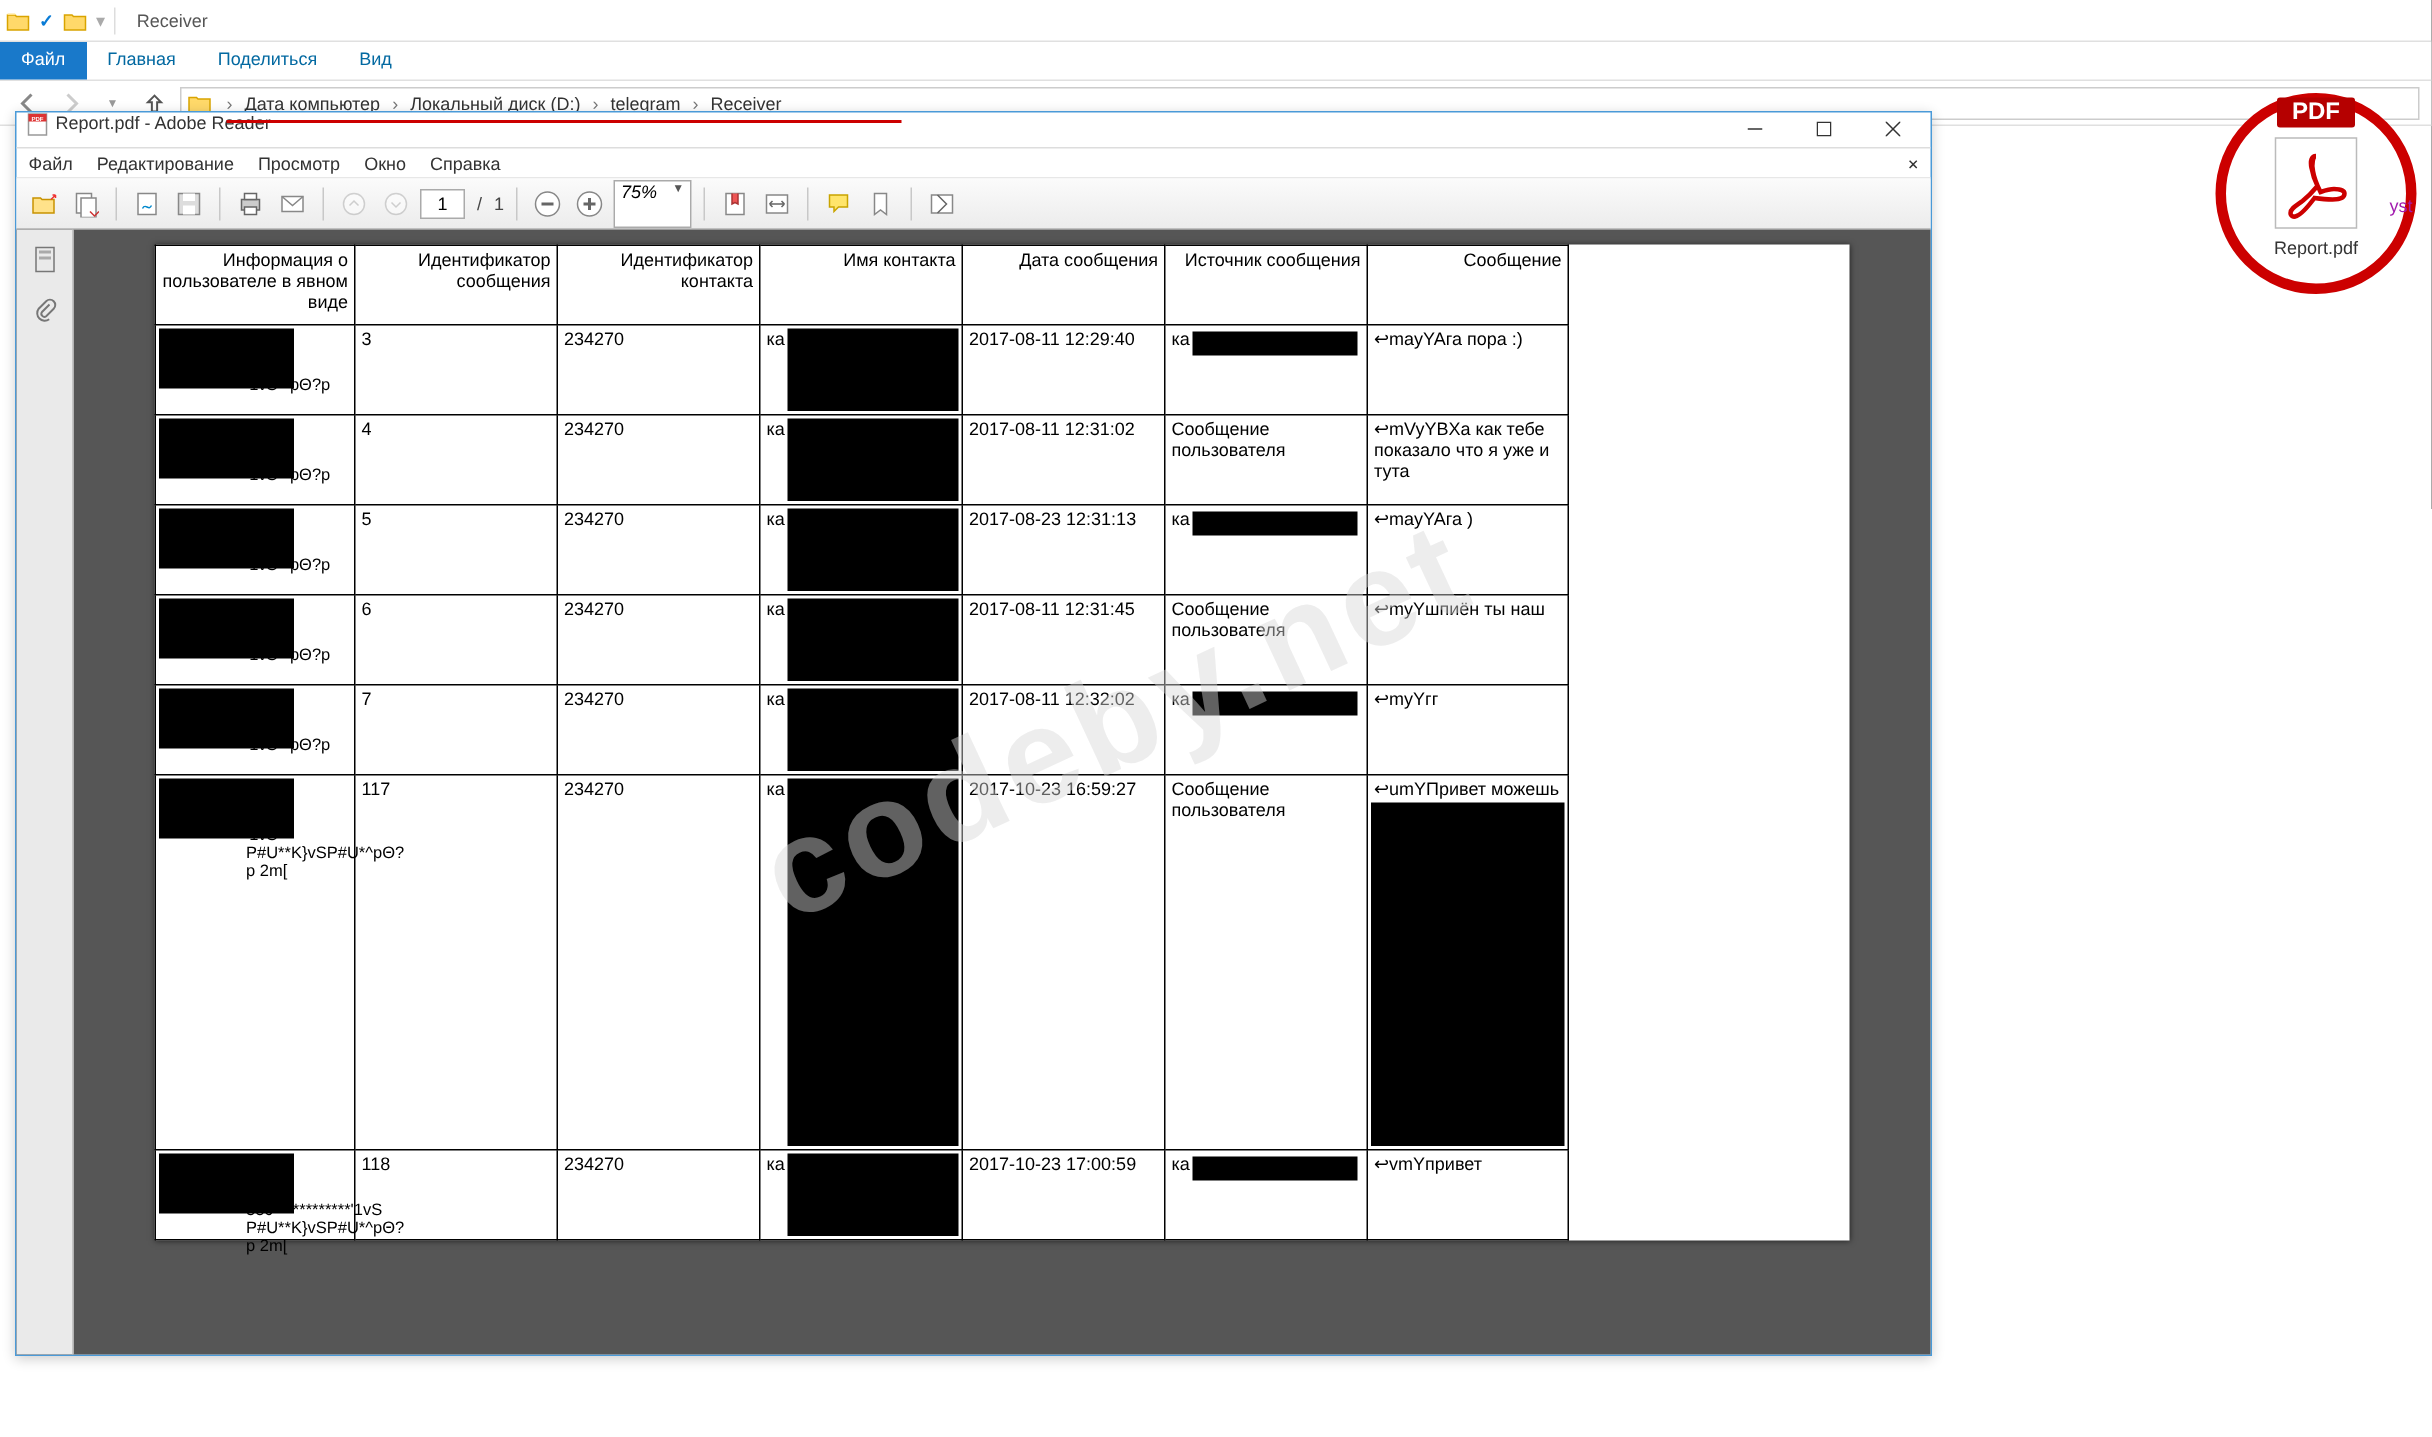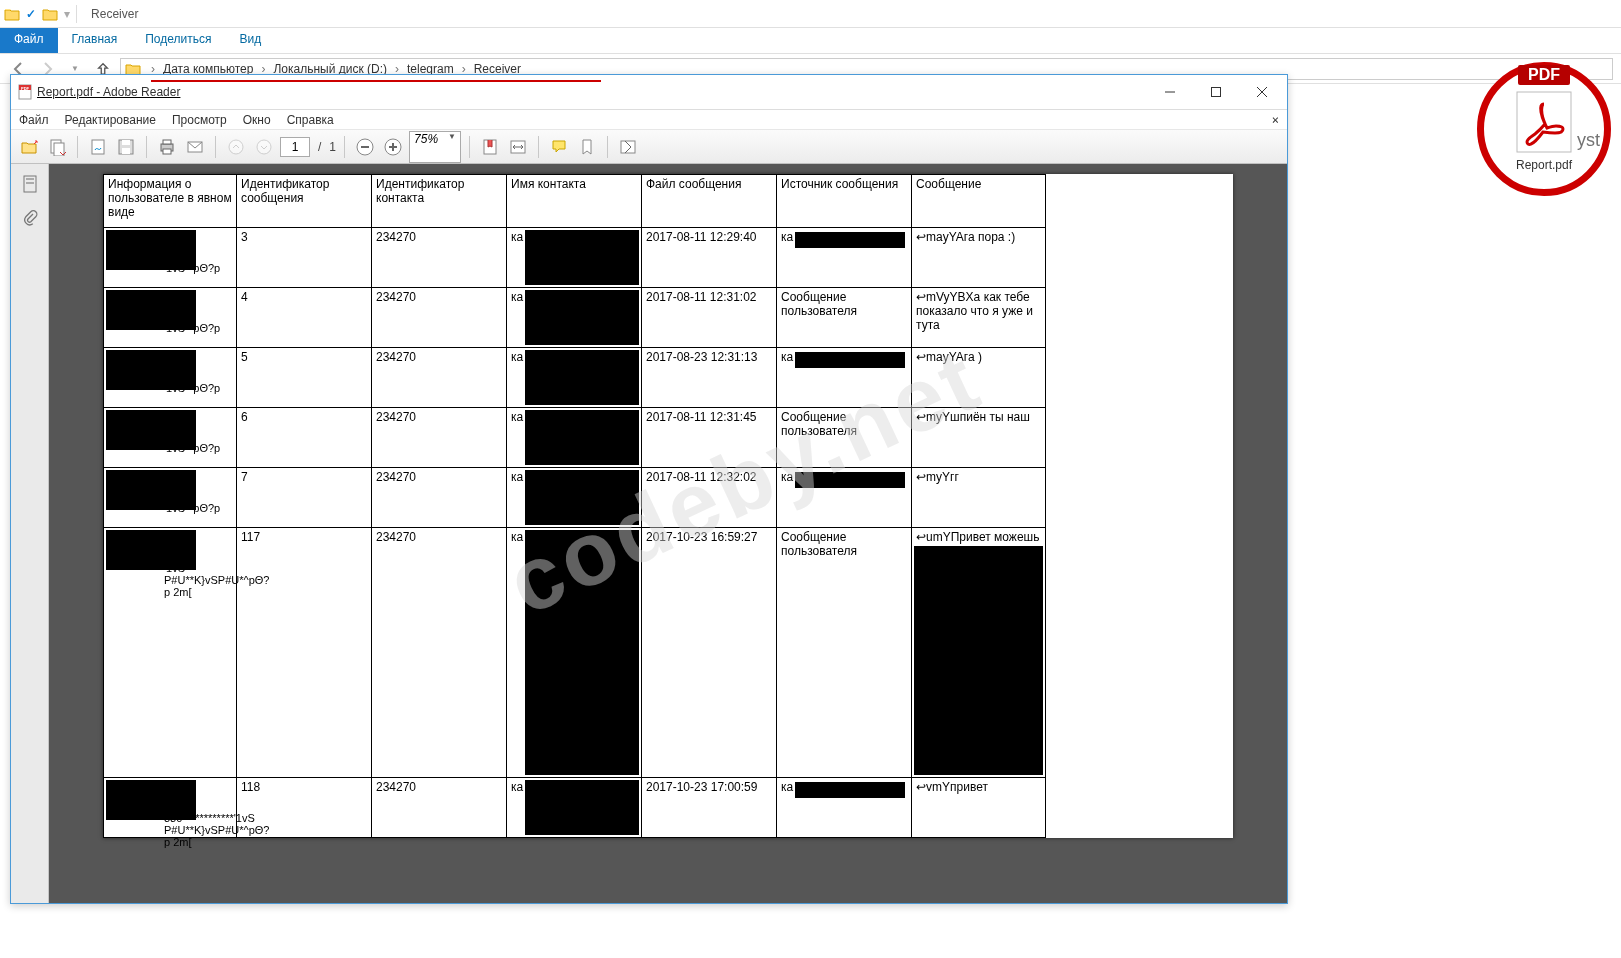--- a/index.html
+++ b/index.html
@@ -22,21 +22,21 @@
 .navbtn { width:22px; height:22px; display:flex; align-items:center; justify-content:center; color:#888; }
 .upbtn svg { width:14px; height:14px; }
 .pathbox { flex:1; display:flex; align-items:center; height:22px; border:1px solid #ccc; background:#fff; position:relative; padding-left:4px; }
 .path-ico { width:16px; height:14px; display:flex; align-items:center; justify-content:center; margin-right:4px; }
 .crumb { color:#333; padding:0 2px; }
 .crumb-sep { color:#777; padding:0 6px; }
 .redline { position:absolute; bottom:-3px; left:30px; width:450px; height:2px; background:#c00; z-index:5; }
 
 
 .reader { position:absolute; left:10px; top:74px; width:1278px; height:830px; border:1px solid #4a9ad8; background:#fff; display:flex; flex-direction:column; box-shadow:0 2px 8px rgba(0,0,0,0.2); }
-.reader-title { height:35px; display:flex; align-items:center; border-bottom:1px solid #ddd; padding:0 2px;text-decoration:underline; }
+.reader-title { height:24px; display:flex; border-bottom:1px solid #ddd; padding:0 2px; }
 .reader-title .rt-text { margin-left:4px; color:#333; font-size:12px; }
 .winbtns { margin-left:auto; display:flex; }
 .winbtn { width:46px; height:22px; display:flex; align-items:center; justify-content:center; color:#333; }
 
 .reader-menu { height:20px; display:flex; align-items:center; gap:16px; padding:0 8px; color:#333; font-size:12px; border-bottom:1px solid #e7e7e7; }
 .reader-menu .xclose { margin-left:auto; font-family:monospace; }
 
 .reader-tool { height:34px; background:linear-gradient(#fbfbfb,#ececec); border-bottom:1px solid #c0c0c0; display:flex; align-items:center; padding:0 6px; gap:4px; }
 .tbtn { width:24px; height:24px; border:1px solid transparent; border-radius:2px; display:flex; align-items:center; justify-content:center; }
 .tsep { width:1px; height:22px; background:#c8c8c8; margin:0 4px; }
@@ -46,28 +46,28 @@
 .zoombox .dd { margin-left:auto; font-size:8px; color:#555; }
 .rlinks { margin-left:auto; display:flex; gap:0; }
 .rlink { padding:0 14px; color:#1a6db2; font-size:14px; border-left:1px solid #ccc; height:34px; display:flex; align-items:center; font-weight:500; }
 
 .reader-body { flex:1; display:flex; background:#565656; overflow:hidden; }
 .reader-side { width:38px; background:#eaeaea; border-right:1px solid #c5c5c5; display:flex; flex-direction:column; align-items:center; padding-top:10px; gap:14px; }
 .side-ic { width:20px; height:20px; color:#6d6d6d; display:flex; align-items:center; justify-content:center; }
 
 .page { margin:10px auto 0; width:1130px; background:#fff; box-shadow:0 0 4px rgba(0,0,0,0.6); }
 .datatable { border-collapse:collapse; width:942px; table-layout:fixed; margin-left:0; }
-.datatable th { border:1px solid #000; font-weight:normal; font-size:12px; text-align:left; padding:2px 4px 8px 4px; vertical-align:top; }
+.datatable th { border:1px solid #000; font-weight:normal; font-size:12px; text-align:right; padding:2px 4px 8px 4px; vertical-align:top; }
 .datatable td { border:1px solid #000; font-size:12px; text-align:left; padding:2px 4px; vertical-align:top; position:relative; }
 .redbox { background:#000; position:absolute; }
 
 
 .pdfwrap { position:absolute; right:10px; top:62px; width:134px; height:134px; border:7px solid #c00; border-radius:50%; display:flex; flex-direction:column; align-items:center; justify-content:center; background:#fff; }
 .pdfwrap .pdfname { font-size:12px; color:#333; margin-top:2px; }
-.rightcut { position:absolute; right:16px; top:130px; width:28px; color:#737373; font-size:18px; }
+.rightcut { position:absolute; right:0; top:130px; width:28px; color:#a21caf; font-size:12px; }
 
 
 .wmark { position:absolute; pointer-events:none; font-size:90px; font-weight:bold; color:rgba(216,216,216,0.45); transform:rotate(-25deg); left:490px; top:430px; letter-spacing:4px; z-index:50; }
 
 svg { display:block; }
 </style>
 </head>
 <body>
 
 <div class="exp-title">
@@ -299,21 +299,21 @@
               <col style="width:135px">
               <col style="width:135px">
               <col style="width:134px">
           </colgroup>
           <thead>
               <tr id="headrow">
                 <th>Информация о пользователе в явном виде</th>
                 <th>Идентификатор сообщения</th>
                 <th>Идентификатор контакта</th>
                 <th>Имя контакта</th>
-                <th>Файл сообщения</th>
+                <th>Дата сообщения</th>
                 <th>Источник сообщения</th>
                 <th>Сообщение</th>
               </tr>
             </thead>
           <tbody id="tbody">
               <tr>
                 <td style="height: 60px;">
                   <div class="redbox" style="left:2px;top:2px;width:90px;height:40px"></div>
                   <div style="position:absolute;left:60px;top:34px;font-size:11px;line-height:12px;white-space:pre-wrap">'1vS ^pΘ?p</div>
                 </td>

